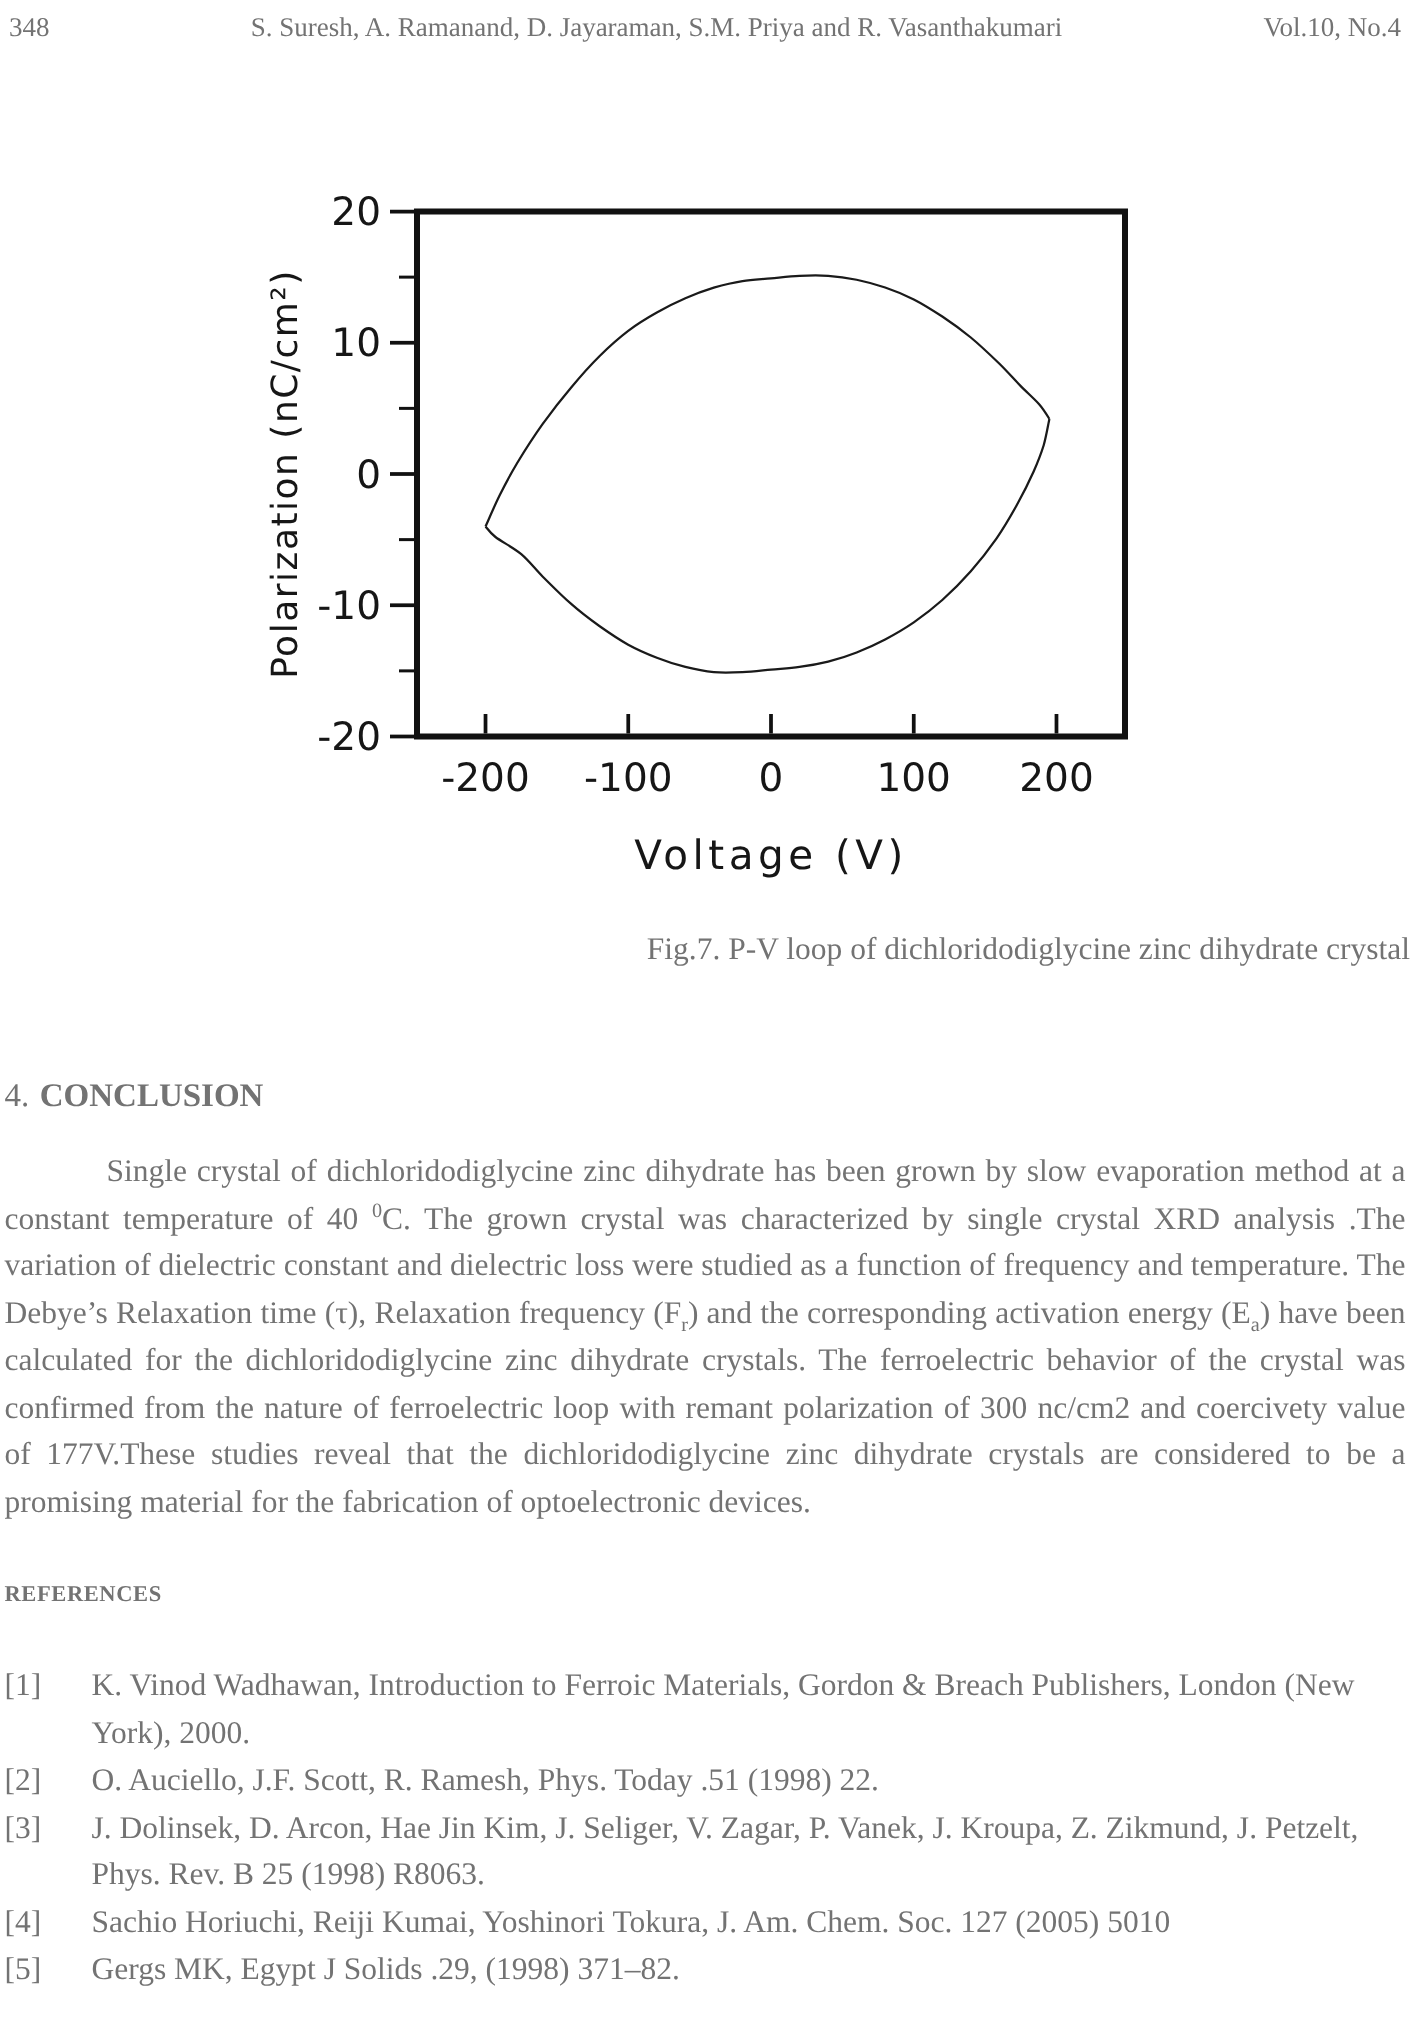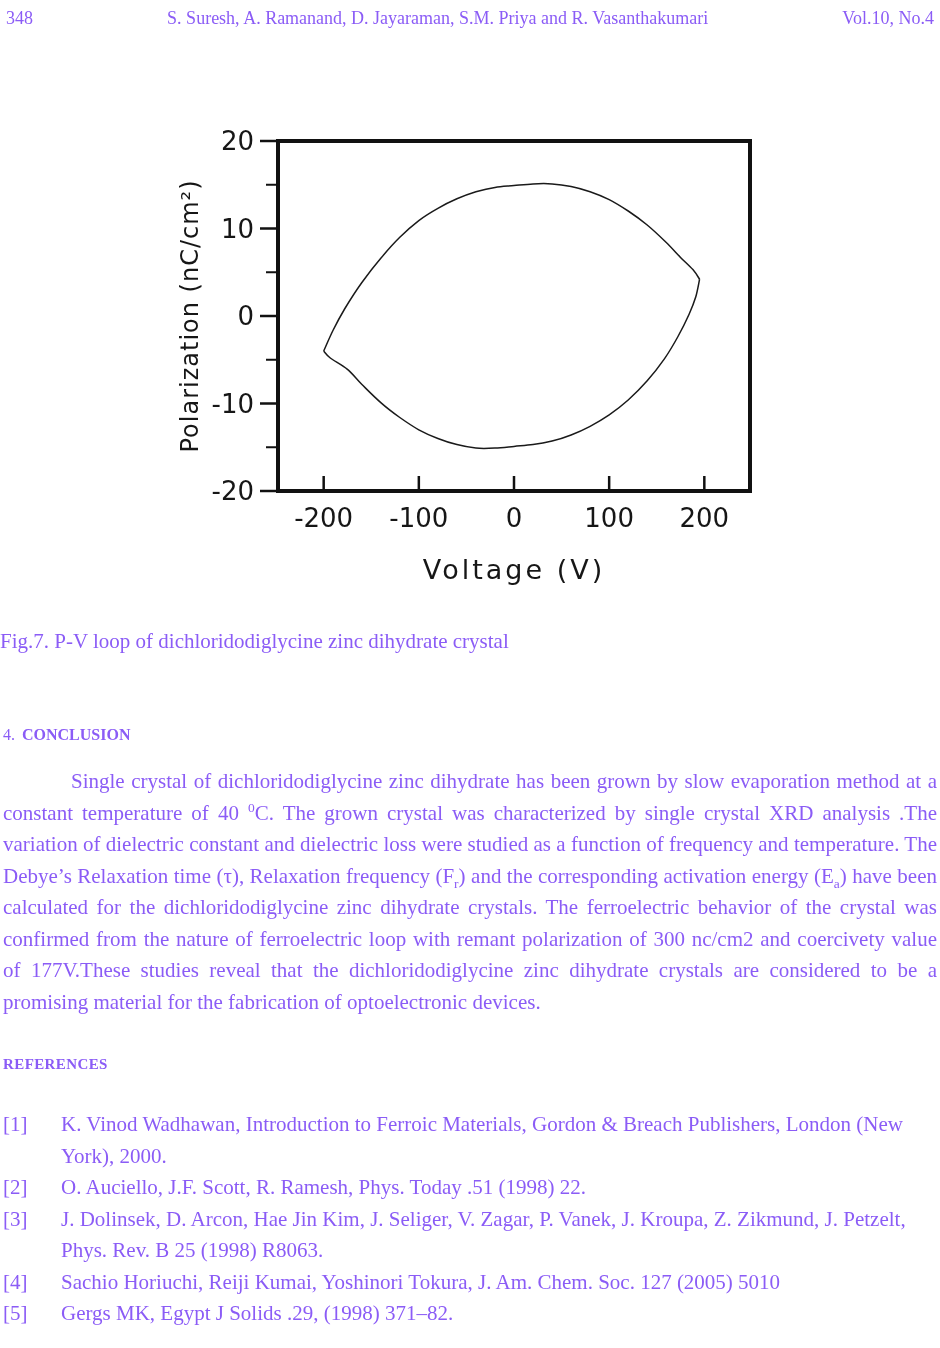--- a/index.html
+++ b/index.html
@@ -1,29 +1,29 @@
 <!DOCTYPE html>
 <html><head>
 <meta charset="utf-8">
 <style>
   * { box-sizing: border-box; }
   html, body { margin: 0; padding: 0; background: #ffffff; }
   .page {
     width: 940px; height: 1348px; position: relative; overflow: hidden;
-    background: #ffffff; color: #8b5cf6;
+    background: #ffffff; color: #737373;
     font-family: "Liberation Serif", "DejaVu Serif", serif;
   }
   .page-header {
     display: flex; justify-content: space-between; align-items: baseline;
     padding: 8px 6px 0 6px; font-size: 18px;
   }
   .figure-wrap { margin: 96px auto 0 auto; width: 620px; }
   .figure-wrap svg text { font-family: "DejaVu Sans", sans-serif; fill: #161616; }
-  .caption { text-align: left; font-size: 21px; margin-top: 30px; }
-  .section-heading { margin: 72px 13px 0 3px; font-size: 16px; }
+  .caption { text-align: right; font-size: 21px; margin-top: 20px; }
+  .section-heading { margin: 72px 13px 0 3px; font-size: 22px; }
   .section-heading .num { margin-right: 7px; }
   .bold { font-weight: bold; }
   .body-text {
     margin: 22px 3px 0 3px; font-size: 21px; line-height: 31.5px;
     text-align: justify; text-indent: 68px;
   }
   .sup { vertical-align: super; font-size: 13.5px; line-height: 0; }
   .sub { vertical-align: sub; font-size: 13.5px; line-height: 0; }
   .ref-heading { margin: 38px 0 0 3px; font-size: 15px; letter-spacing: 0.4px; }
   .ref-list { margin: 36px 3px 0 3px; font-size: 21px; line-height: 31.5px; }

